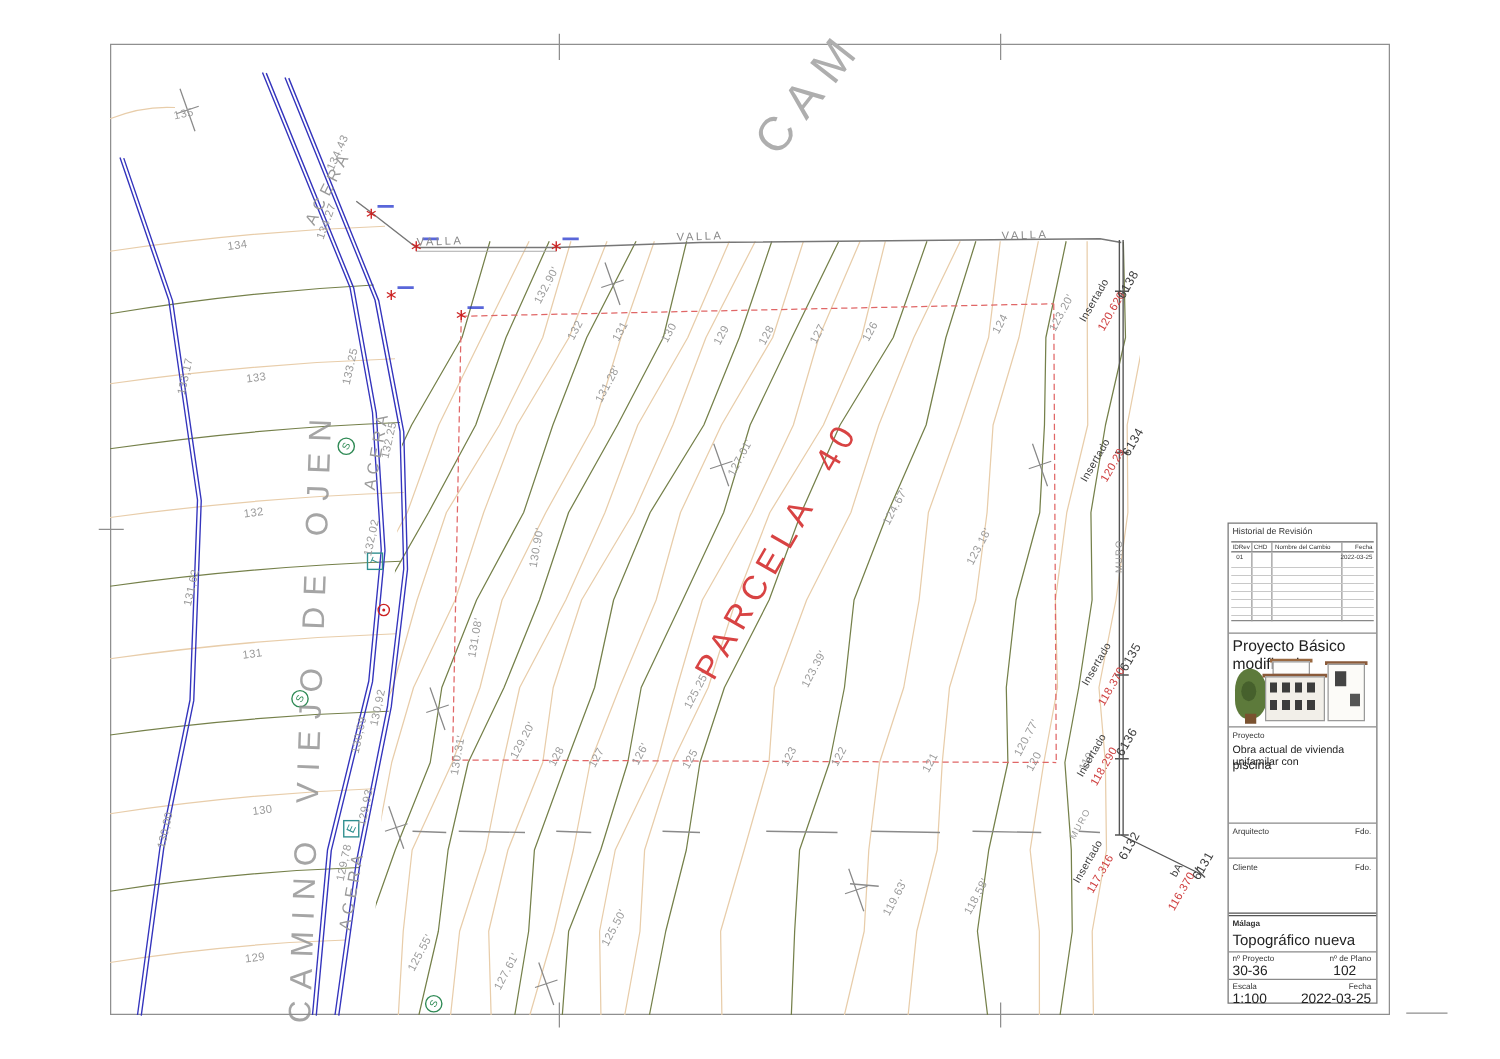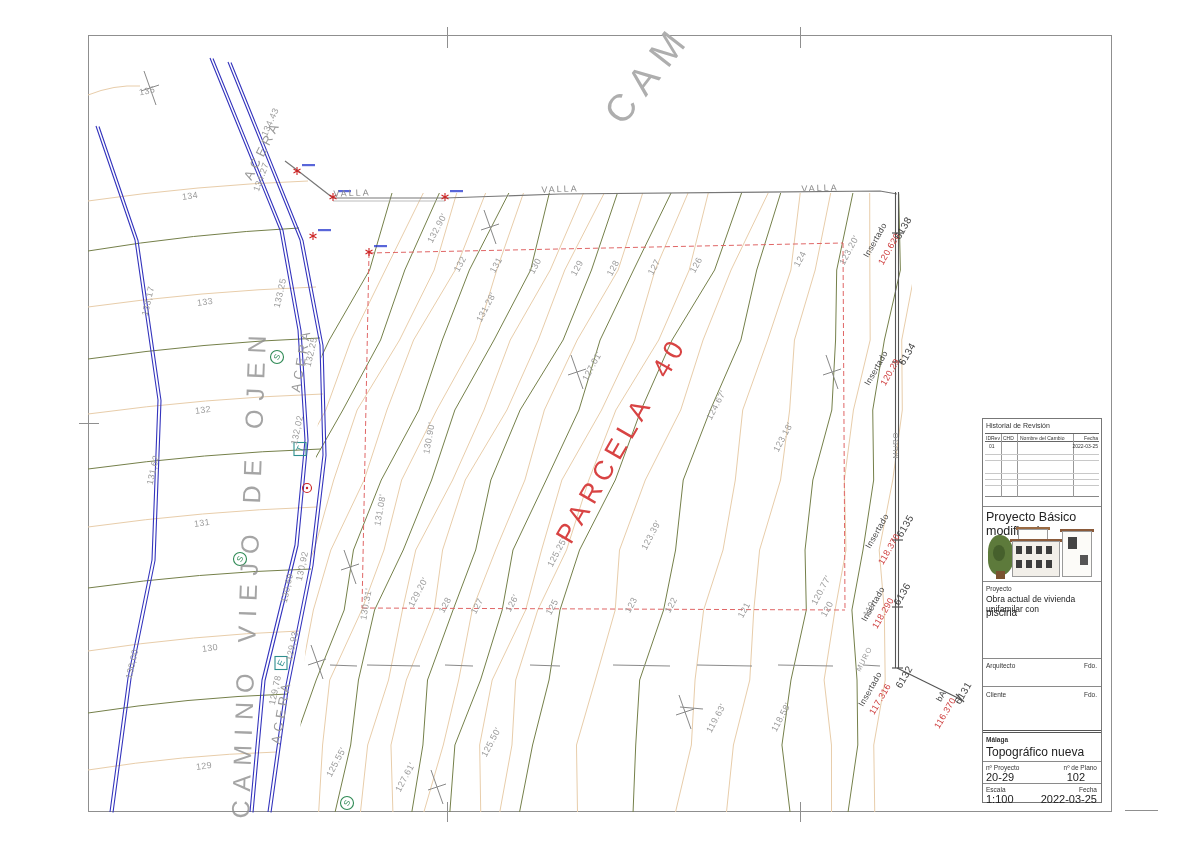--- a/index.html
+++ b/index.html
@@ -324,21 +324,21 @@
     <div class="tb-lab" style="left:3px;top:272px;">Cliente</div>
     <div class="tb-lab tb-right" style="top:272px;">Fdo.</div>
 
     <div class="hr2" style="top:311px;"></div>
     <div class="tb-lab" style="left:3px;top:317px;font-weight:bold;">Málaga</div>
     <div class="tb-big" style="left:3px;top:326px;font-size:12px;">Topográfico nueva</div>
 
     <div class="hr" style="top:342px;"></div>
     <div class="tb-lab" style="left:3px;top:345px;">nº Proyecto</div>
     <div class="tb-lab tb-right" style="top:345px;">nº de Plano</div>
-    <div class="tb-val" style="left:3px;top:352px;">20-29</div>
+    <div class="tb-val" style="left:3px;top:352px;">30-36</div>
     <div class="tb-val tb-right" style="top:352px;right:16px;text-align:right;">102</div>
 
     <div class="hr" style="top:364px;"></div>
     <div class="tb-lab" style="left:3px;top:367px;">Escala</div>
     <div class="tb-lab tb-right" style="top:367px;">Fecha</div>
     <div class="tb-val" style="left:3px;top:374px;text-align:center;">1:100</div>
     <div class="tb-val tb-right" style="top:374px;right:4px;text-align:right;">2022-03-25</div>
   </div>
 </div>
 

